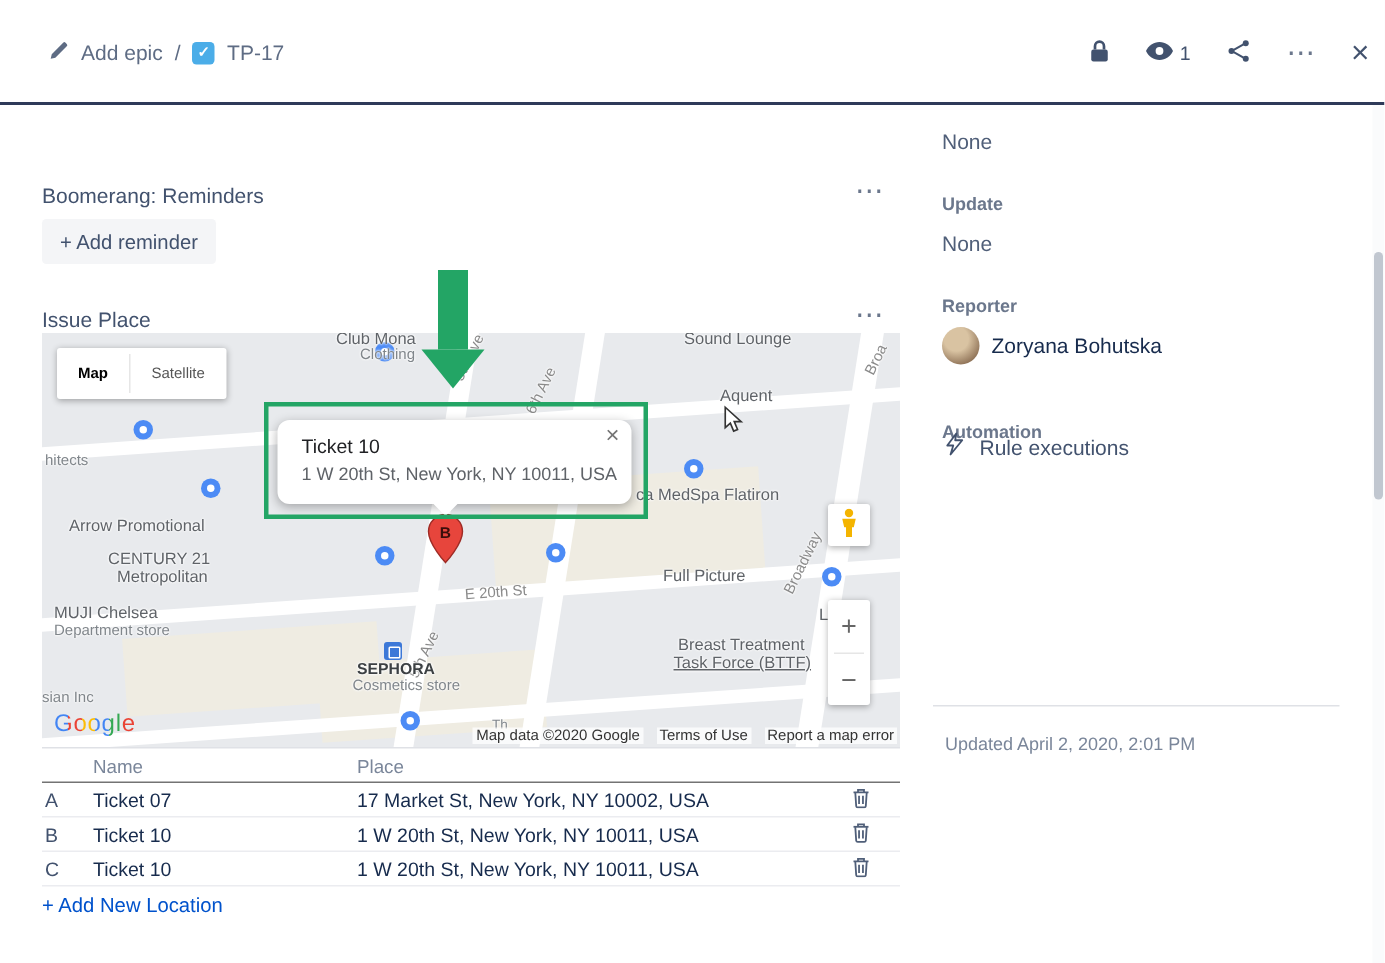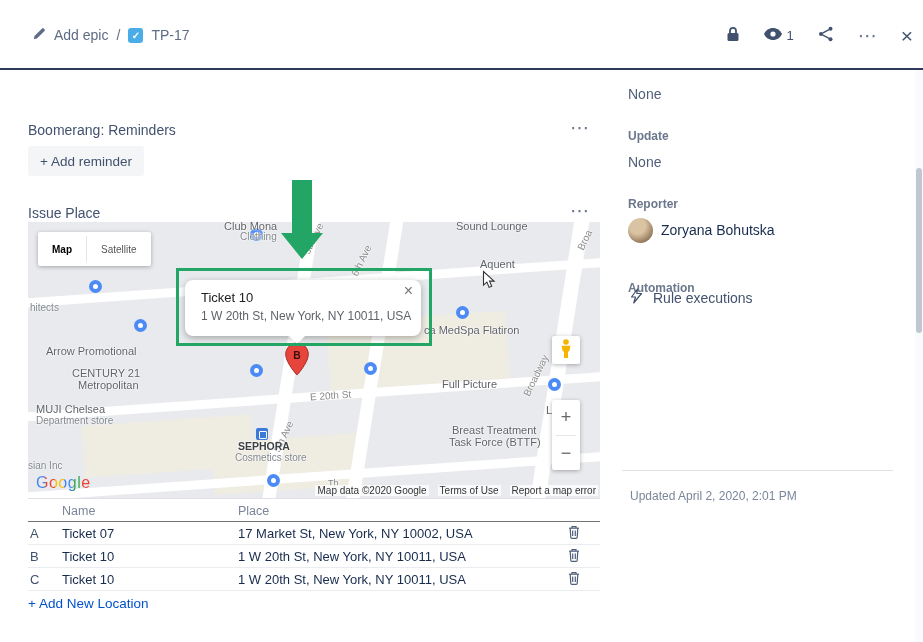--- a/index.html
+++ b/index.html
@@ -186,21 +186,21 @@
     <span class="mlabel" style="left:18px; top:123px;">Arrow Promotional</span>
     <span class="mlabel" style="left:44px; top:145px;">CENTURY 21</span>
     <span class="mlabel" style="left:50px; top:157px;">Metropolitan</span>
     <span class="mlabel" style="left:414px; top:156px;">Full Picture</span>
     <span class="mlabel mstreet rot" style="left:498px; top:168px;">Broadway</span>
     <span class="mlabel" style="left:8px; top:181px;">MUJI Chelsea</span>
     <span class="mlabel msmall" style="left:8px; top:193px;">Department store</span>
     <span class="mlabel mstreet" style="left:282px; top:168px; transform:rotate(-4deg);">E 20th St</span>
     <span class="mlabel mstreet rot" style="left:248px; top:224px;">5th Ave</span>
     <span class="mlabel" style="left:424px; top:202px;">Breast Treatment</span>
-    <span class="mlabel" style="left:421px; top:214px;">Task Force (BTTF)</span>
+    <span class="mlabel" style="left:421px; top:214px;text-decoration:underline;">Task Force (BTTF)</span>
     <span class="mlabel" style="left:518px; top:182px;">Lux</span>
     <span class="mlabel" style="left:210px; top:218px; font-weight:bold; font-size:10.5px; color:#3c4043;">SEPHORA</span>
     <span class="mlabel msmall" style="left:207px; top:230px;">Cosmetics store</span>
     <span class="mlabel msmall" style="left:0px; top:238px;">sian Inc</span>
     <span class="mlabel msmall" style="left:300px; top:256px; font-size:9px;">Th</span>
 
     <div class="maptype">
       <button class="sel">Map</button>
       <div class="div"></div>
       <button>Satellite</button>

